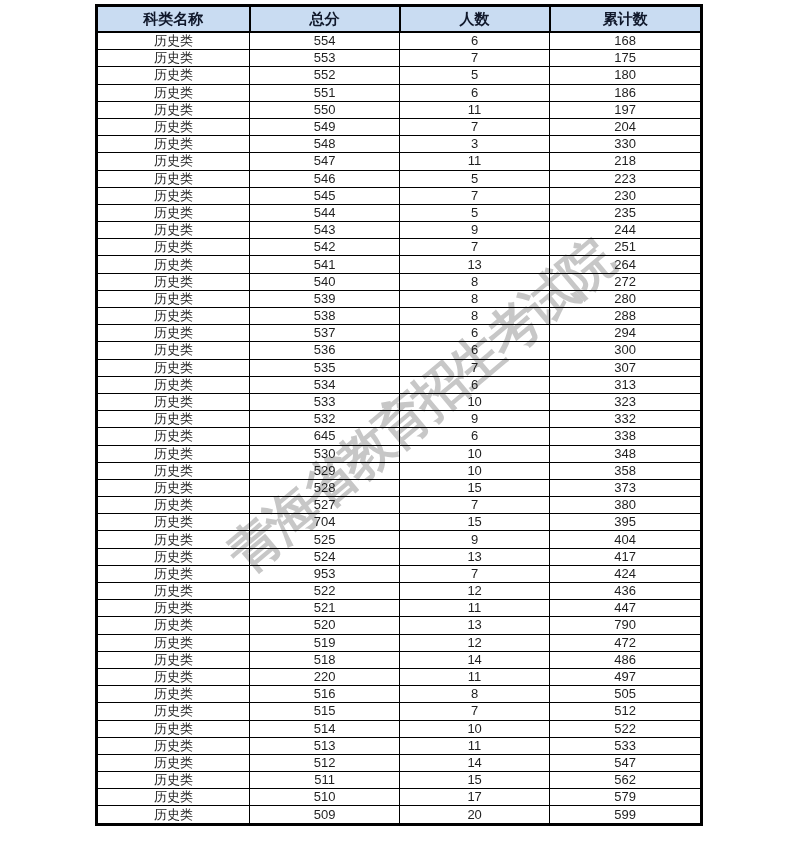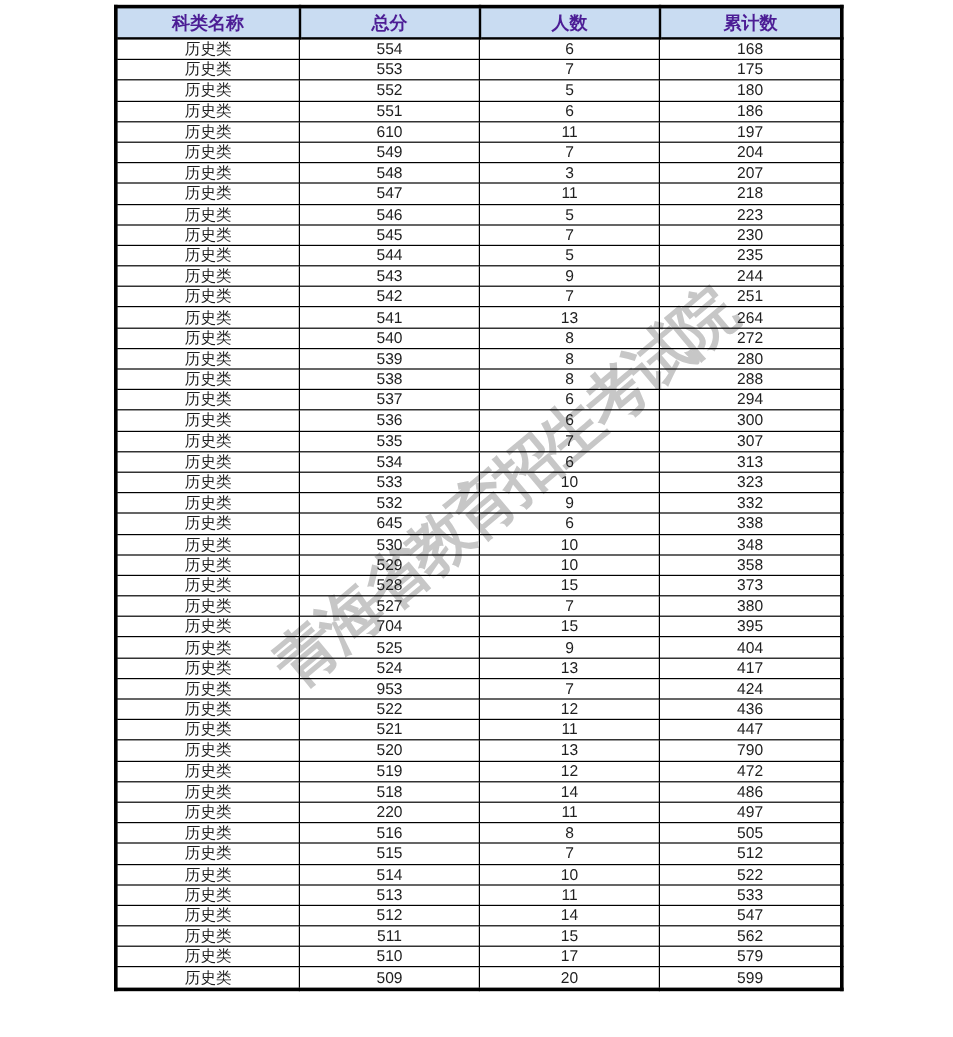--- a/index.html
+++ b/index.html
@@ -44,21 +44,21 @@
     border:3px solid var(--border-color);
     background:transparent;
     table-layout:fixed;
   }
   table.score-table th{
     border:2px solid var(--border-color);
     background:var(--header-bg);
     height:24px;
     font-size:15px;
     font-weight:bold;
-    color:#4c1d95;
+    color:#0f172a;
     text-align:center;
     vertical-align:middle;
     padding:0;
   }
   table.score-table td{
     border:1.5px solid var(--border-color);
     height:16.2px;
     line-height:16px;
     font-size:13px;
     color:var(--text-color);
@@ -113,35 +113,35 @@
             <td>180</td>
           </tr>
           <tr>
             <td>历史类</td>
             <td>551</td>
             <td>6</td>
             <td>186</td>
           </tr>
           <tr>
             <td>历史类</td>
-            <td>610</td>
+            <td>550</td>
             <td>11</td>
             <td>197</td>
           </tr>
           <tr>
             <td>历史类</td>
             <td>549</td>
             <td>7</td>
             <td>204</td>
           </tr>
           <tr>
             <td>历史类</td>
             <td>548</td>
             <td>3</td>
-            <td>207</td>
+            <td>330</td>
           </tr>
           <tr>
             <td>历史类</td>
             <td>547</td>
             <td>11</td>
             <td>218</td>
           </tr>
           <tr>
             <td>历史类</td>
             <td>546</td>

